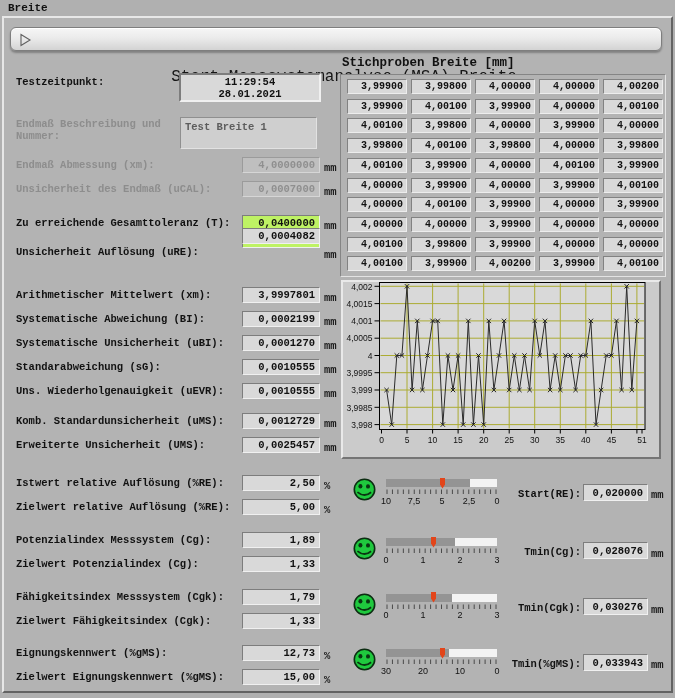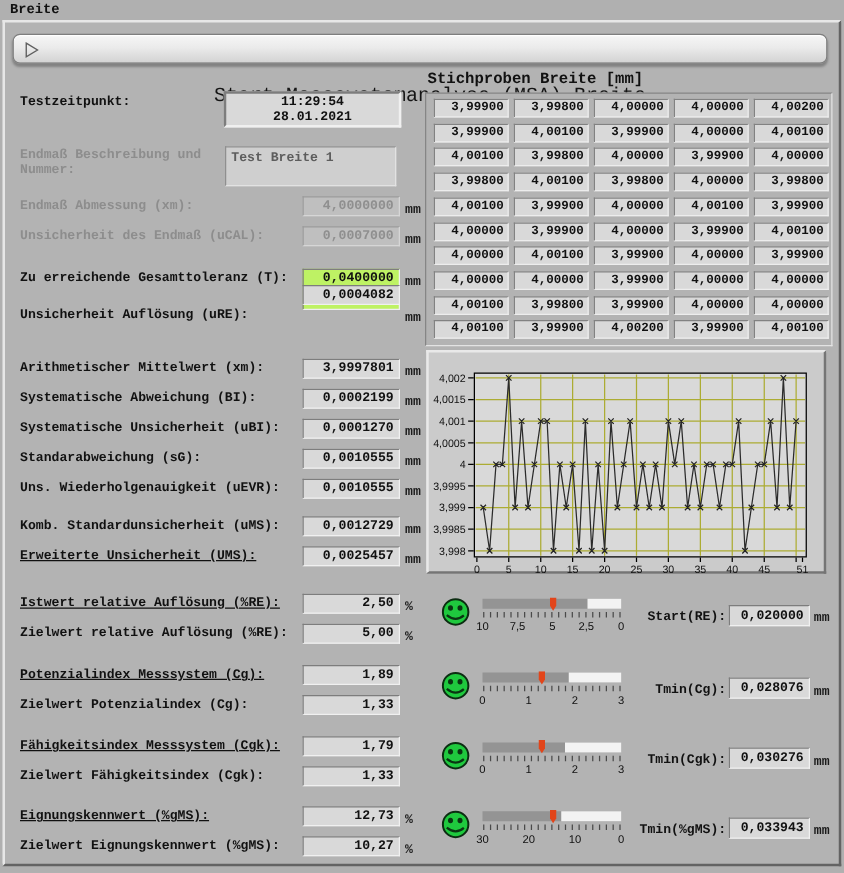--- a/index.html
+++ b/index.html
@@ -2,21 +2,21 @@
 <html><head><meta charset="utf-8"><style>
 
 * { margin:0; padding:0; box-sizing:border-box; }
 html,body { width:675px; height:698px; }
 body { background:#b0b0b0; font-family:"Liberation Mono", monospace; overflow:hidden; }
 #root { position:relative; width:675px; height:698px; }
 .panel { position:absolute; left:2px; top:16px; width:671px; height:677px;
   background:#b3b3b3; border:2px solid; border-color:#e7e7e7 #636363 #636363 #e7e7e7; }
 .lbl { position:absolute; font-size:10.5px; font-weight:bold; color:#111; white-space:pre; line-height:12px; }
 .g { color:#8d8d8d; }
-.u { text-decoration:underline; }
+.u { }
 .box { position:absolute; width:78px; height:16px; background:#d9d9d9;
   border:1px solid; border-color:#7d7d7d #f0f0f0 #f0f0f0 #7d7d7d;
   font-size:10.5px; font-weight:bold; color:#111; text-align:right; padding:1px 4px 0 0; line-height:12px;}
 .dis { background:#bfbfbf; color:#8f8f8f; border-color:#9b9b9b #d6d6d6 #d6d6d6 #9b9b9b; }
 .white { background:#bef264; height:33px; }
 .unit { position:absolute; font-size:10.5px; font-weight:bold; color:#1c1c1c; line-height:12px;}
 .cell { position:absolute; width:60px; height:15px; background:#d9d9d9;
   border:1px solid; border-color:#828282 #ededed #ededed #828282;
   font-size:10px; font-weight:bold; color:#111; text-align:right; padding:1px 3px 0 0; line-height:11px;}
 .tickl { position:absolute; font-family:"Liberation Sans",sans-serif; font-size:9px; font-weight:normal; color:#111; line-height:10px; }
@@ -82,21 +82,21 @@
 <div class="lbl" style="left:16px;top:558px">Zielwert Potenzialindex (Cg):</div>
 <div class="box" style="left:242px;top:556px">1,33</div>
 <div class="lbl u" style="left:16px;top:591px">Fähigkeitsindex Messsystem (Cgk):</div>
 <div class="box" style="left:242px;top:589px">1,79</div>
 <div class="lbl" style="left:16px;top:615px">Zielwert Fähigkeitsindex (Cgk):</div>
 <div class="box" style="left:242px;top:613px">1,33</div>
 <div class="lbl u" style="left:16px;top:647px">Eignungskennwert (%gMS):</div>
 <div class="box" style="left:242px;top:645px">12,73</div>
 <div class="unit" style="left:324px;top:650px">%</div>
 <div class="lbl" style="left:16px;top:671px">Zielwert Eignungskennwert (%gMS):</div>
-<div class="box" style="left:242px;top:669px">10,27</div>
+<div class="box" style="left:242px;top:669px">15,00</div>
 <div class="unit" style="left:324px;top:674px">%</div>
 <div class="lbl" style="left:342px;top:57px;font-size:12.5px">Stichproben Breite [mm]</div>
 <div style="position:absolute;left:340px;top:74px;width:326px;height:203px;
  border:1px solid;border-color:#858585 #e3e3e3 #e3e3e3 #858585;background:#b3b3b3"></div>
 <div class="cell" style="left:347px;top:79px">3,99900</div>
 <div class="cell" style="left:411px;top:79px">3,99800</div>
 <div class="cell" style="left:475px;top:79px">4,00000</div>
 <div class="cell" style="left:539px;top:79px">4,00000</div>
 <div class="cell" style="left:603px;top:79px">4,00200</div>
 <div class="cell" style="left:347px;top:99px">3,99900</div>
@@ -139,21 +139,21 @@
 <div class="cell" style="left:475px;top:237px">3,99900</div>
 <div class="cell" style="left:539px;top:237px">4,00000</div>
 <div class="cell" style="left:603px;top:237px">4,00000</div>
 <div class="cell" style="left:347px;top:256px">4,00100</div>
 <div class="cell" style="left:411px;top:256px">3,99900</div>
 <div class="cell" style="left:475px;top:256px">4,00200</div>
 <div class="cell" style="left:539px;top:256px">3,99900</div>
 <div class="cell" style="left:603px;top:256px">4,00100</div>
 <div style="position:absolute;left:341px;top:280px;width:320px;height:179px;background:#cbcbcb;
  border:2px solid;border-color:#e9e9e9 #757575 #757575 #e9e9e9"></div>
-<div style="position:absolute;left:341px;top:288px;width:320px;height:215px">
+<div style="position:absolute;left:341px;top:272px;width:320px;height:215px">
       <svg width="320" height="179" style="position:absolute;left:0;top:0">
         <rect x="38.5" y="10.5" width="265.5" height="147.0" fill="#d9d9d9" stroke="#000" stroke-width="1"></rect>
         <path d="M39.5 14.3H303.0 M39.5 31.6H303.0 M39.5 48.9H303.0 M39.5 66.2H303.0 M39.5 83.5H303.0 M39.5 100.7H303.0 M39.5 118.0H303.0 M39.5 135.3H303.0 M39.5 152.6H303.0 M66.0 11.5V156.5 M91.6 11.5V156.5 M117.1 11.5V156.5 M142.7 11.5V156.5 M168.2 11.5V156.5 M193.7 11.5V156.5 M219.3 11.5V156.5 M244.8 11.5V156.5 M270.4 11.5V156.5 M295.9 11.5V156.5" stroke="#acac33" stroke-width="1" fill="none"></path>
         <text x="31.5" y="17.5" text-anchor="end" font-family="Liberation Sans" font-size="8.5" fill="#111">4,002</text>
         <text x="31.5" y="34.8" text-anchor="end" font-family="Liberation Sans" font-size="8.5" fill="#111">4,0015</text>
         <text x="31.5" y="52.1" text-anchor="end" font-family="Liberation Sans" font-size="8.5" fill="#111">4,001</text>
         <text x="31.5" y="69.4" text-anchor="end" font-family="Liberation Sans" font-size="8.5" fill="#111">4,0005</text>
         <text x="31.5" y="86.7" text-anchor="end" font-family="Liberation Sans" font-size="8.5" fill="#111">4</text>
         <text x="31.5" y="103.9" text-anchor="end" font-family="Liberation Sans" font-size="8.5" fill="#111">3,9995</text>
         <text x="31.5" y="121.2" text-anchor="end" font-family="Liberation Sans" font-size="8.5" fill="#111">3,999</text>

